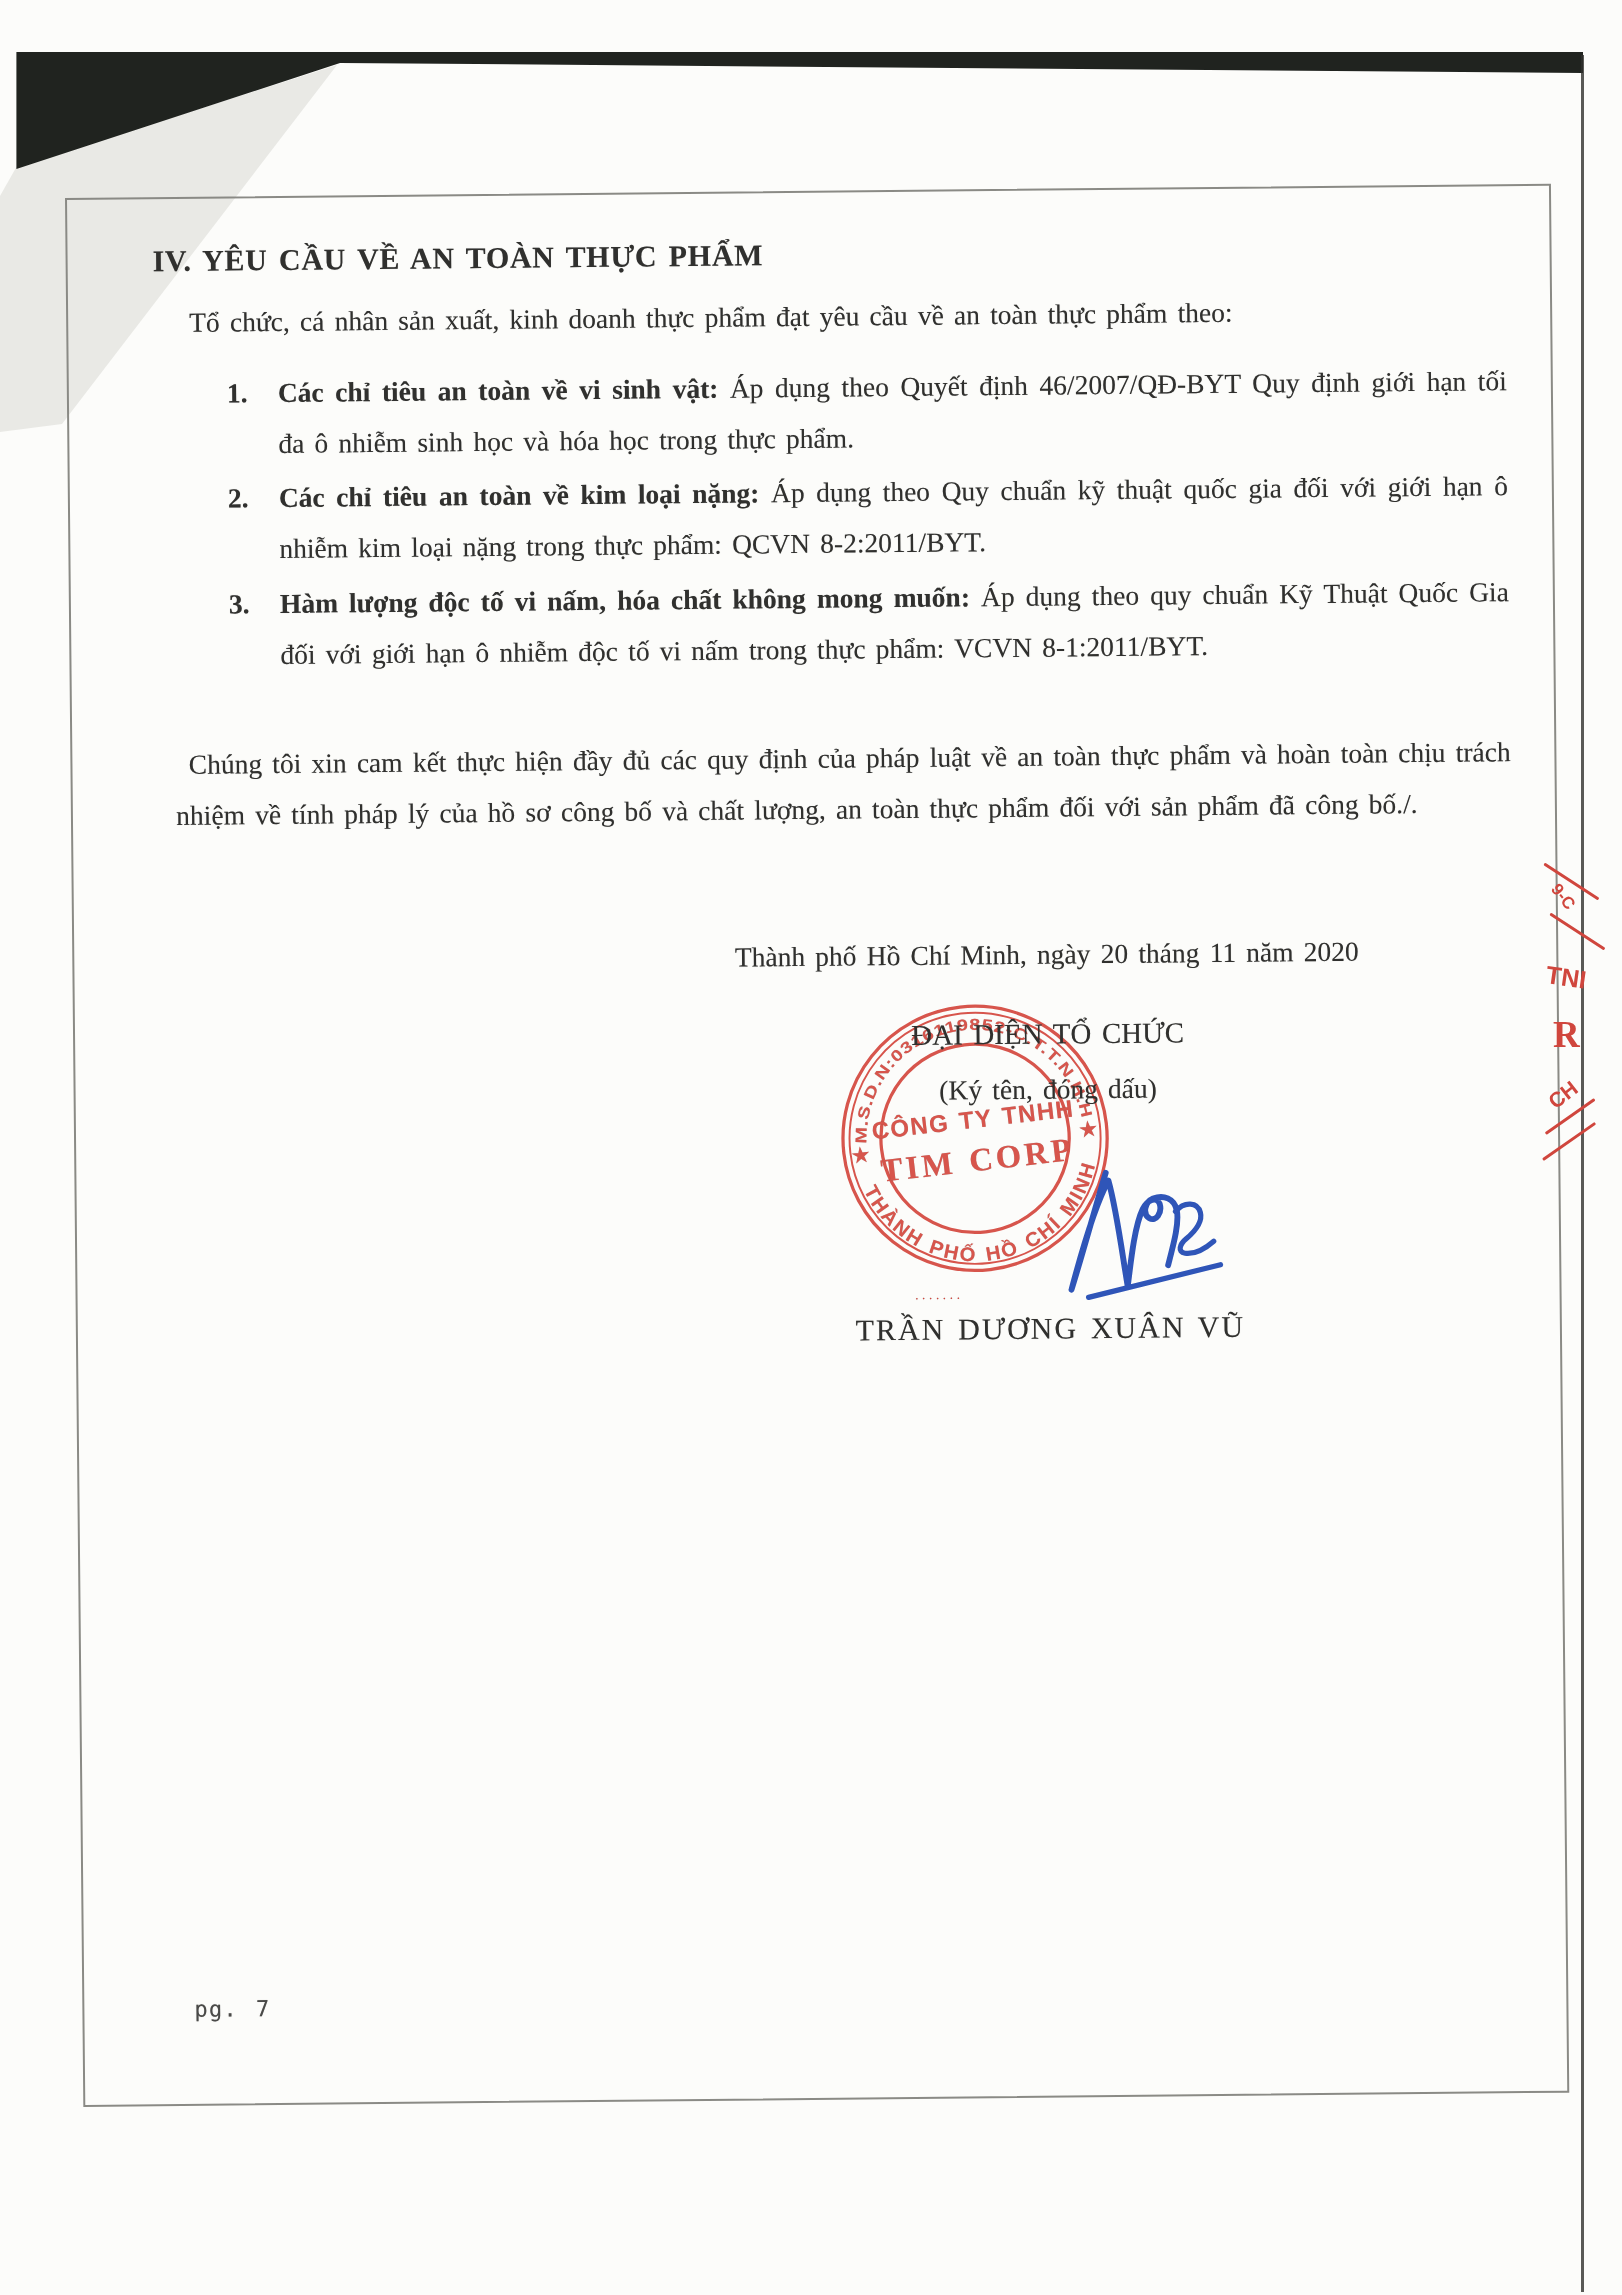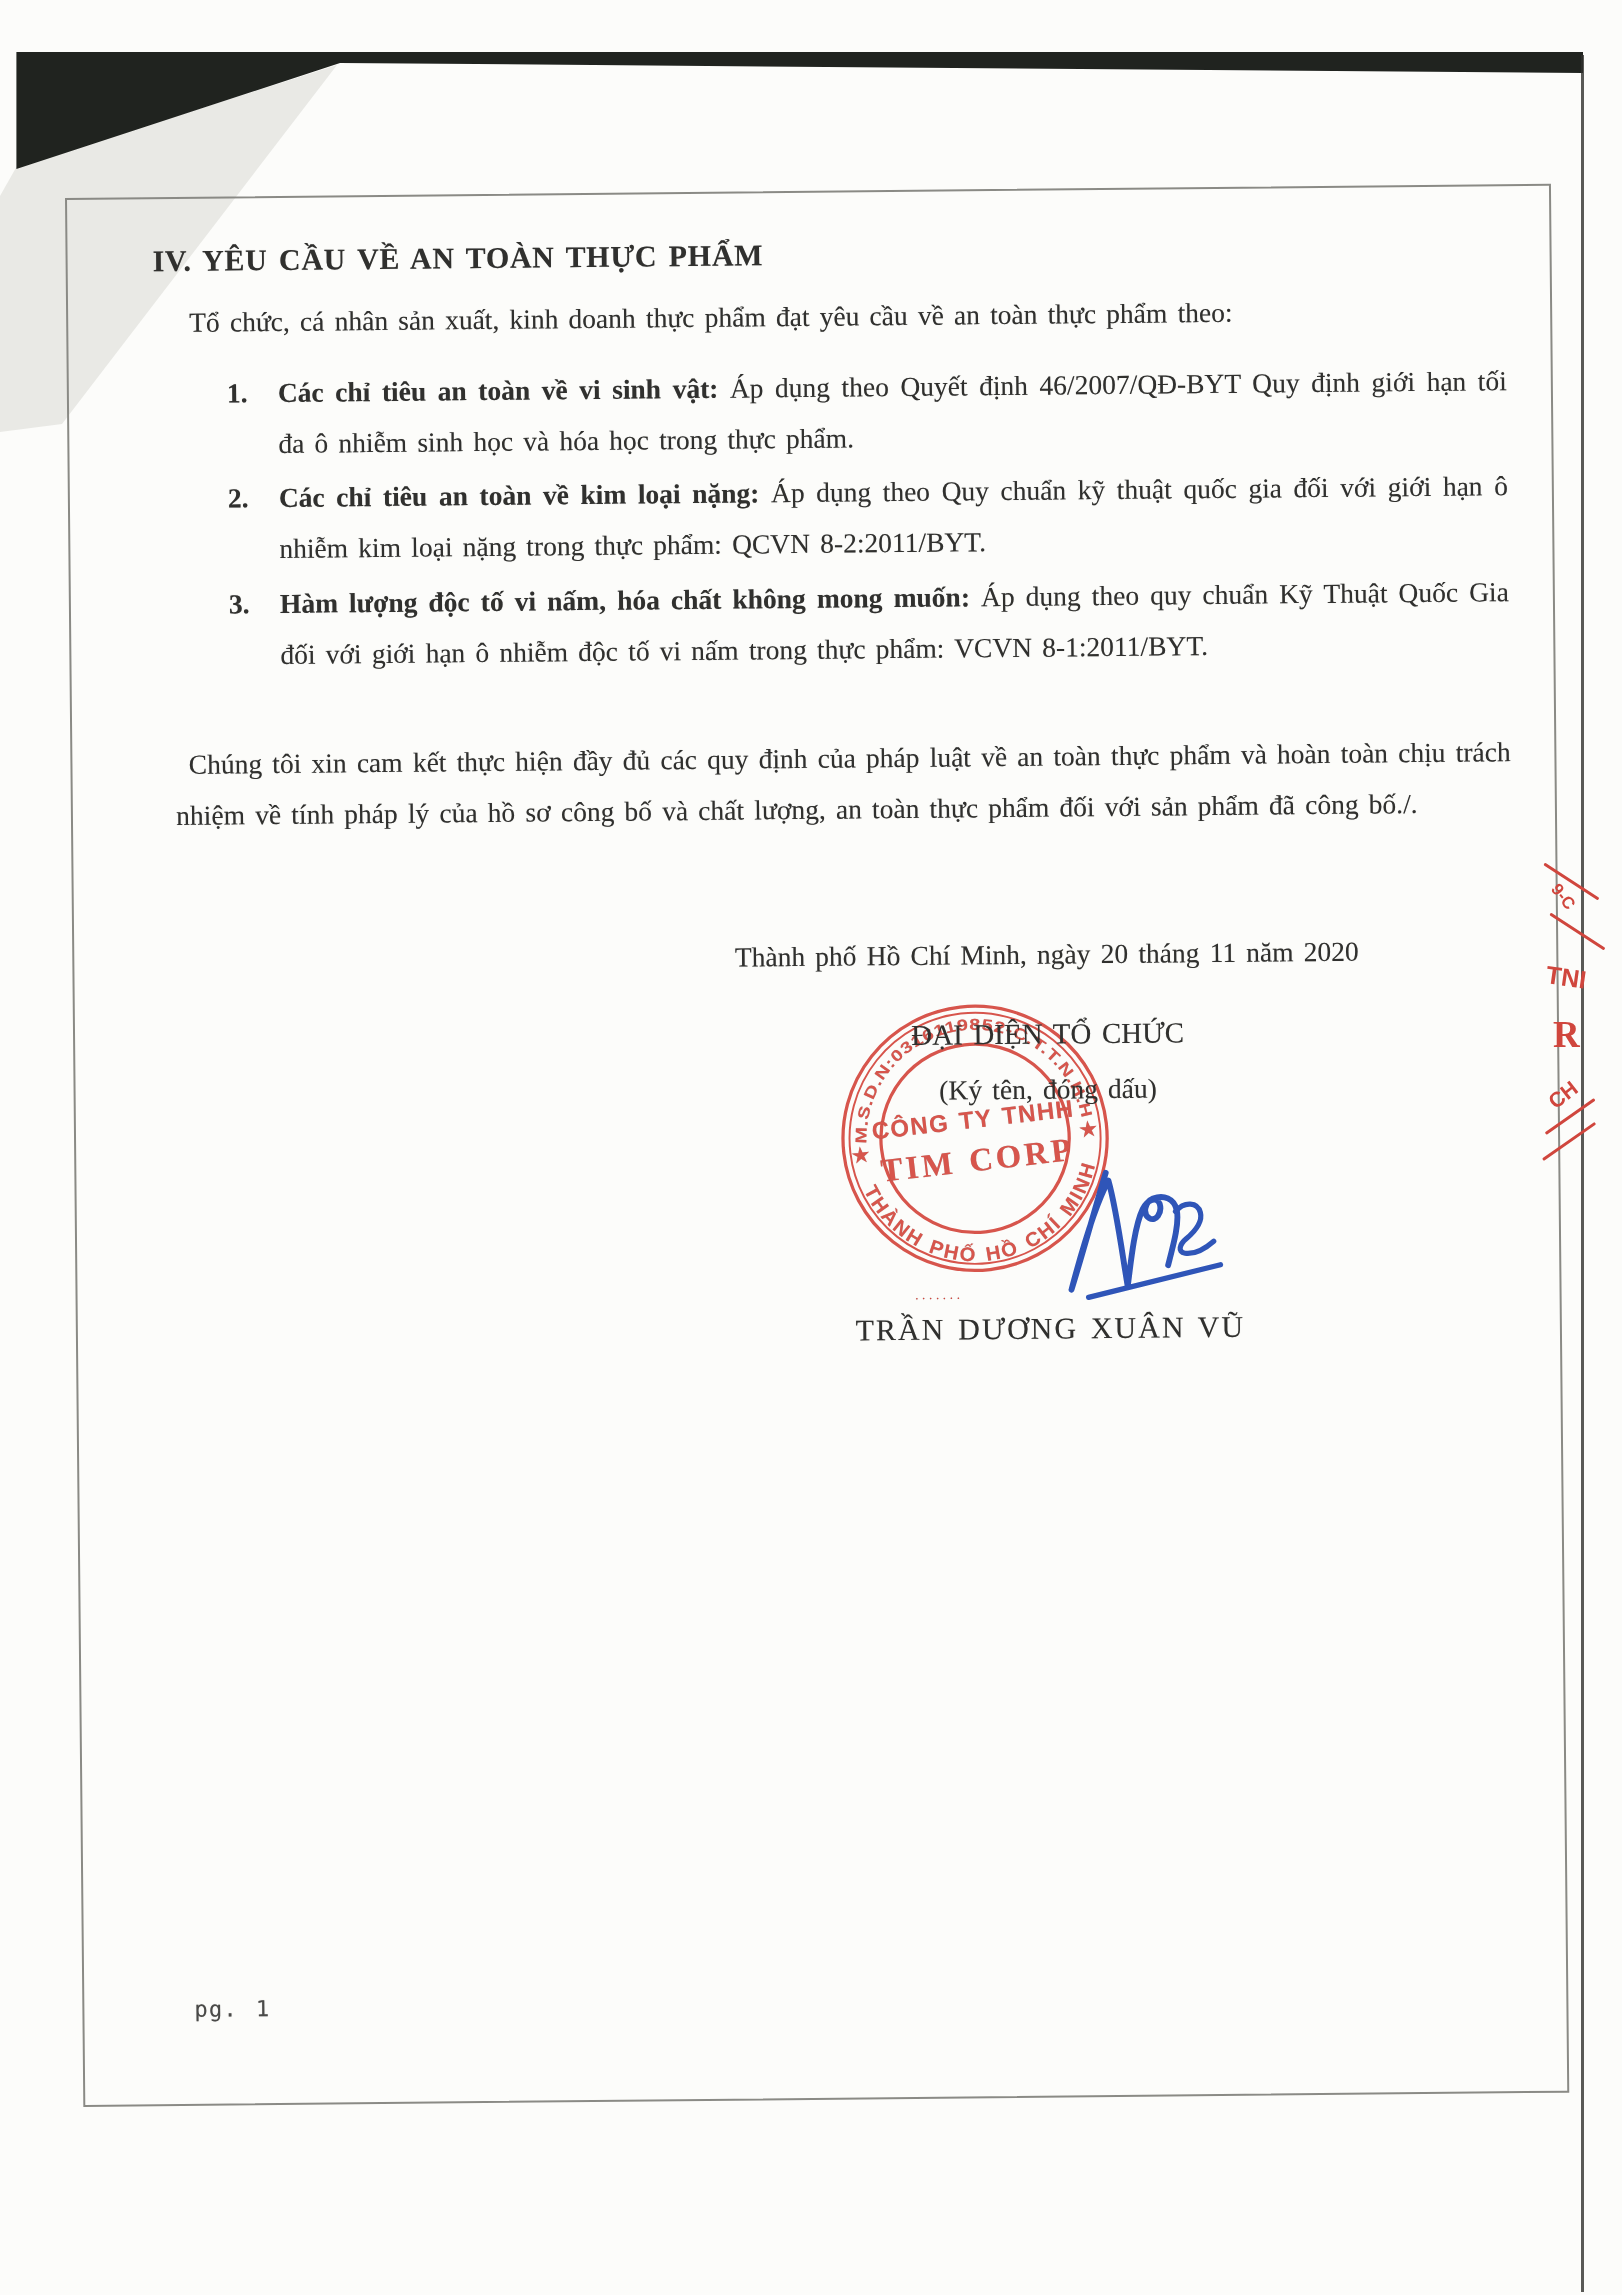--- a/index.html
+++ b/index.html
@@ -131,21 +131,21 @@
         </g>
       </svg>
 
       <div class="sig-block">
         <span class="sig-date">Thành phố Hồ Chí Minh, ngày 20 tháng 11 năm 2020</span>
         <span class="sig-title">ĐẠI DIỆN TỔ CHỨC</span>
         <span class="sig-note">(Ký tên, đóng dấu)</span>
         <span class="sig-name">TRẦN DƯƠNG XUÂN VŨ</span>
       </div>
 
-      <div class="page-number">pg. 1</div>
+      <div class="page-number">pg. 7</div>
     </div>
   </div>
 
   <div class="frag-line" style="left:1539px;top:880px;width:65px;transform:rotate(33deg)"></div>
   <span class="frag" style="left:1549px;top:887px;font-size:17px;transform:rotate(52deg)">9-C</span>
   <div class="frag-line" style="left:1545px;top:930px;width:65px;transform:rotate(33deg)"></div>
   <span class="frag" style="left:1546px;top:963px;font-size:25px;transform:rotate(8deg)">TNI</span>
   <span class="frag" style="left:1553px;top:1013px;font-size:37px;font-family:'Liberation Serif',serif">R</span>
   <span class="frag" style="left:1548px;top:1083px;font-size:21px;transform:rotate(-38deg)">CH</span>
   <div class="frag-line" style="left:1540px;top:1115px;width:60px;transform:rotate(-35deg)"></div>

